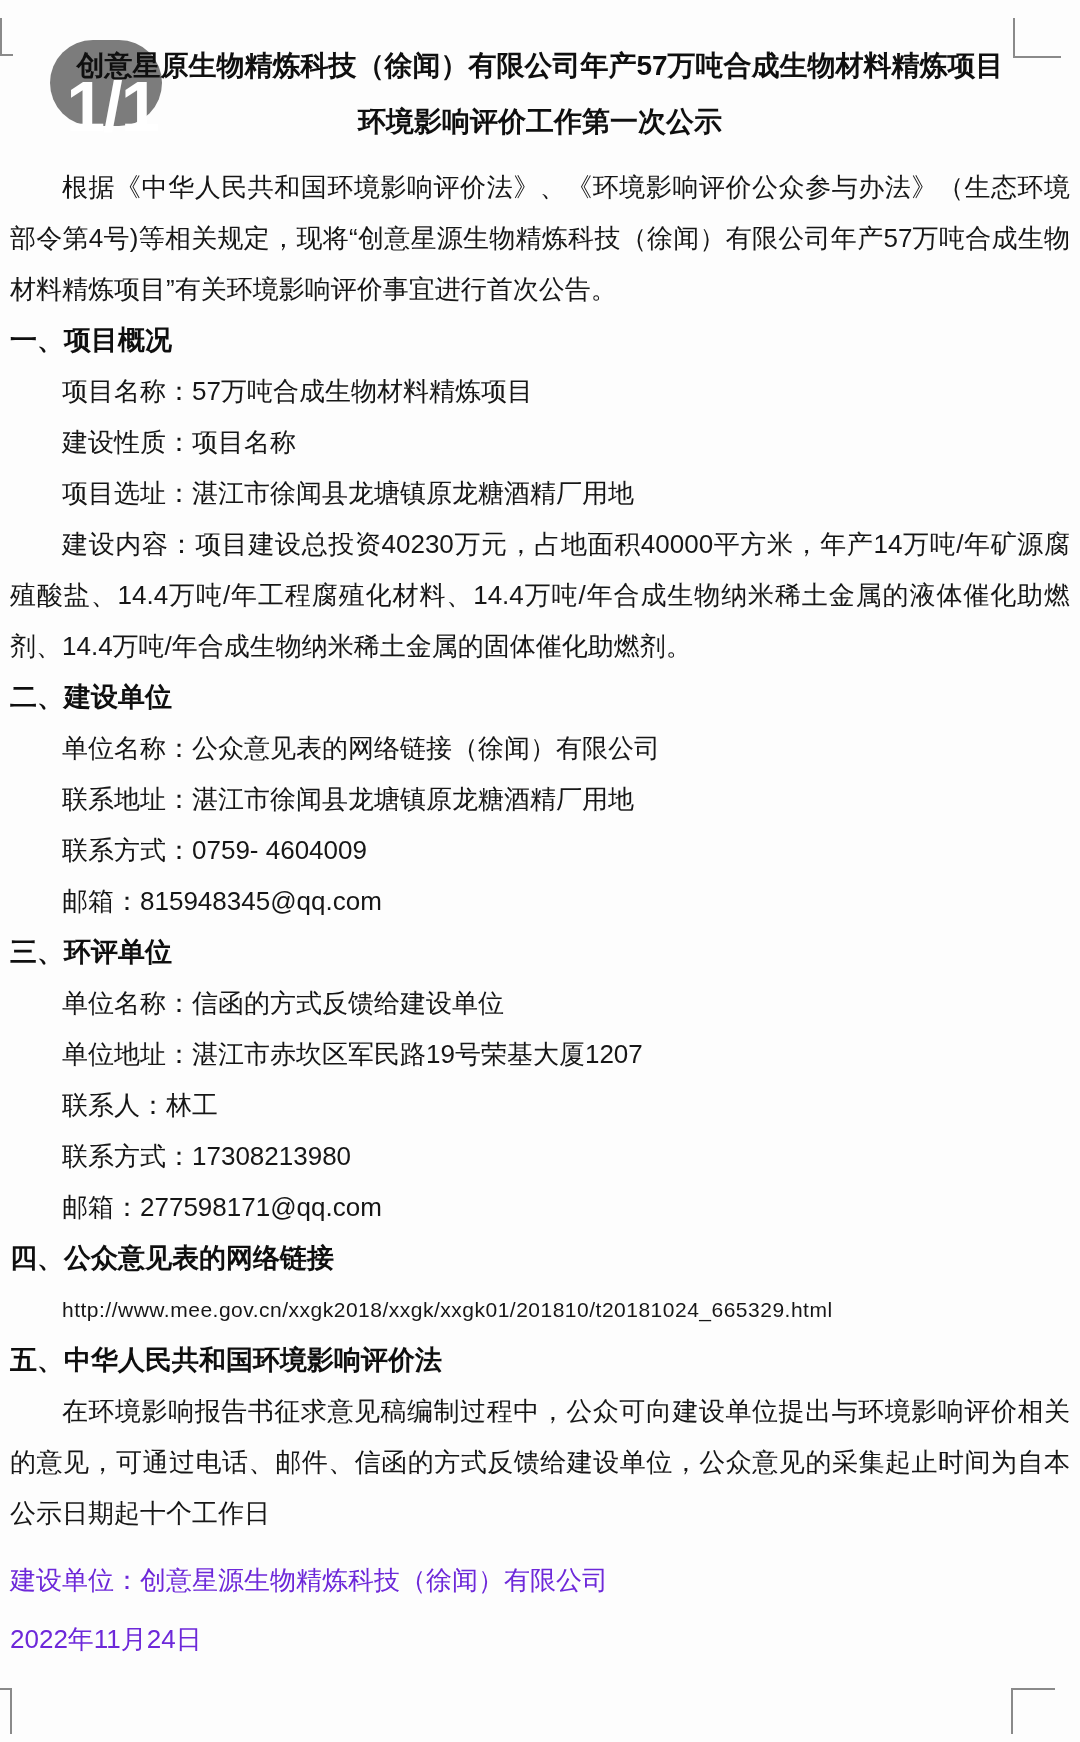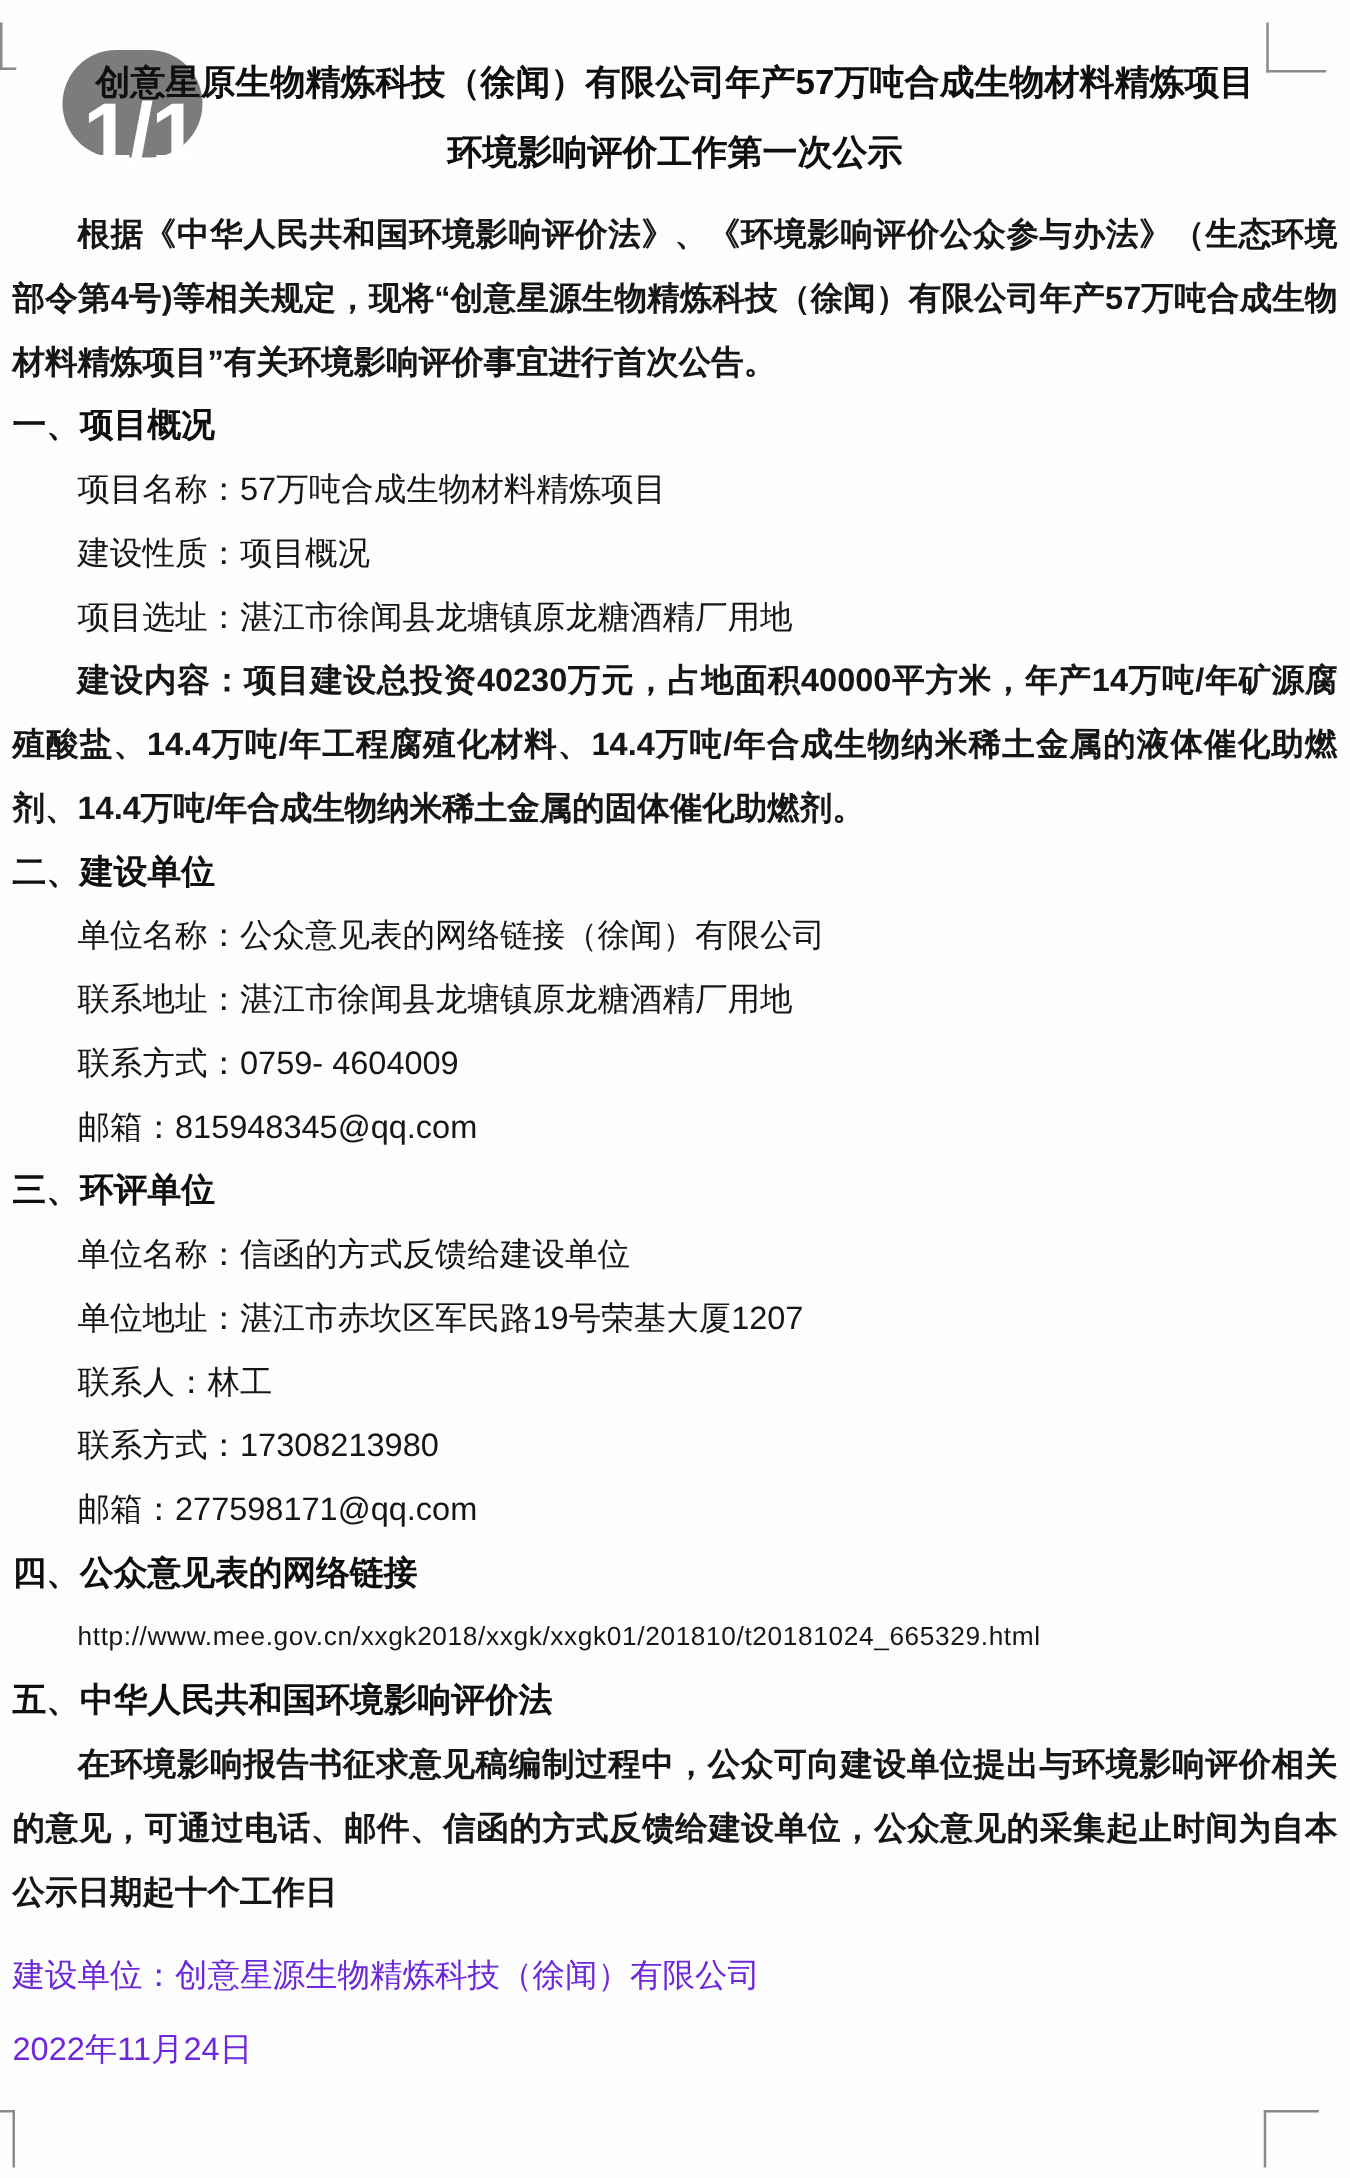--- a/index.html
+++ b/index.html
@@ -13,21 +13,21 @@
   .mark-bl{left:0;top:1688px;width:10px;height:44px;border-right-width:2px;border-top-width:2px;}
   .mark-br{left:1011px;top:1688px;width:42px;height:44px;border-left-width:2px;border-top-width:2px;}
 
   
   .badge-bg{position:absolute;left:50px;top:40px;width:112px;height:86px;background:#7c7c7c;border-radius:46px;z-index:1;}
   .badge-label{position:absolute;left:56px;top:40px;width:112px;height:86px;z-index:3;color:#ffffff;
     font-size:70px;font-weight:700;line-height:86px;text-align:center;letter-spacing:-2px;margin-top:24px;}
 
   h1{position:relative;z-index:2;margin:0;font-size:28px;font-weight:700;line-height:56px;text-align:center;color:#0f0f0f;}
 
-  .para{margin:0;font-size:26px;line-height:51px;text-align:justify;text-indent:2em;color:#161616;font-weight:bold;}
+  .para{margin:0;font-size:26px;line-height:51px;text-align:justify;text-indent:2em;color:#161616;}
   .intro{margin-top:12px;}
 
   h2{margin:0;font-size:27px;font-weight:700;line-height:51px;color:#0f0f0f;}
 
   .item{font-size:26px;line-height:51px;padding-left:52px;color:#161616;white-space:nowrap;}
   .item .lab{}
   .item .val{}
 
   .url-line{font-size:21px;line-height:51px;padding-left:52px;color:#161616;letter-spacing:0.5px;}
 
@@ -53,21 +53,21 @@
     <span>环境影响评价工作第一次公示</span>
   </h1>
 
   <p class="para intro">根据《中华人民共和国环境影响评价法》、《环境影响评价公众参与办法》（生态环境部令第4号)等相关规定，现将“创意星源生物精炼科技（徐闻）有限公司年产57万吨合成生物材料精炼项目”有关环境影响评价事宜进行首次公告。</p>
 
   <h2>一、项目概况</h2>
   <div class="item">
     <span class="lab">项目名称：</span><span class="val">57万吨合成生物材料精炼项目</span>
   </div>
   <div class="item">
-    <span class="lab">建设性质：</span><span class="val">项目概况</span>
+    <span class="lab">建设性质：</span><span class="val">项目名称</span>
   </div>
   <div class="item">
     <span class="lab">项目选址：</span><span class="val">湛江市徐闻县龙塘镇原龙糖酒精厂用地</span>
   </div>
   <p class="para">建设内容：项目建设总投资40230万元，占地面积40000平方米，年产14万吨/年矿源腐殖酸盐、14.4万吨/年工程腐殖化材料、14.4万吨/年合成生物纳米稀土金属的液体催化助燃剂、14.4万吨/年合成生物纳米稀土金属的固体催化助燃剂。</p>
 
   <h2>二、建设单位</h2>
   <div class="item">
     <span class="lab">单位名称：</span><span class="val">公众意见表的网络链接（徐闻）有限公司</span>
   </div>

